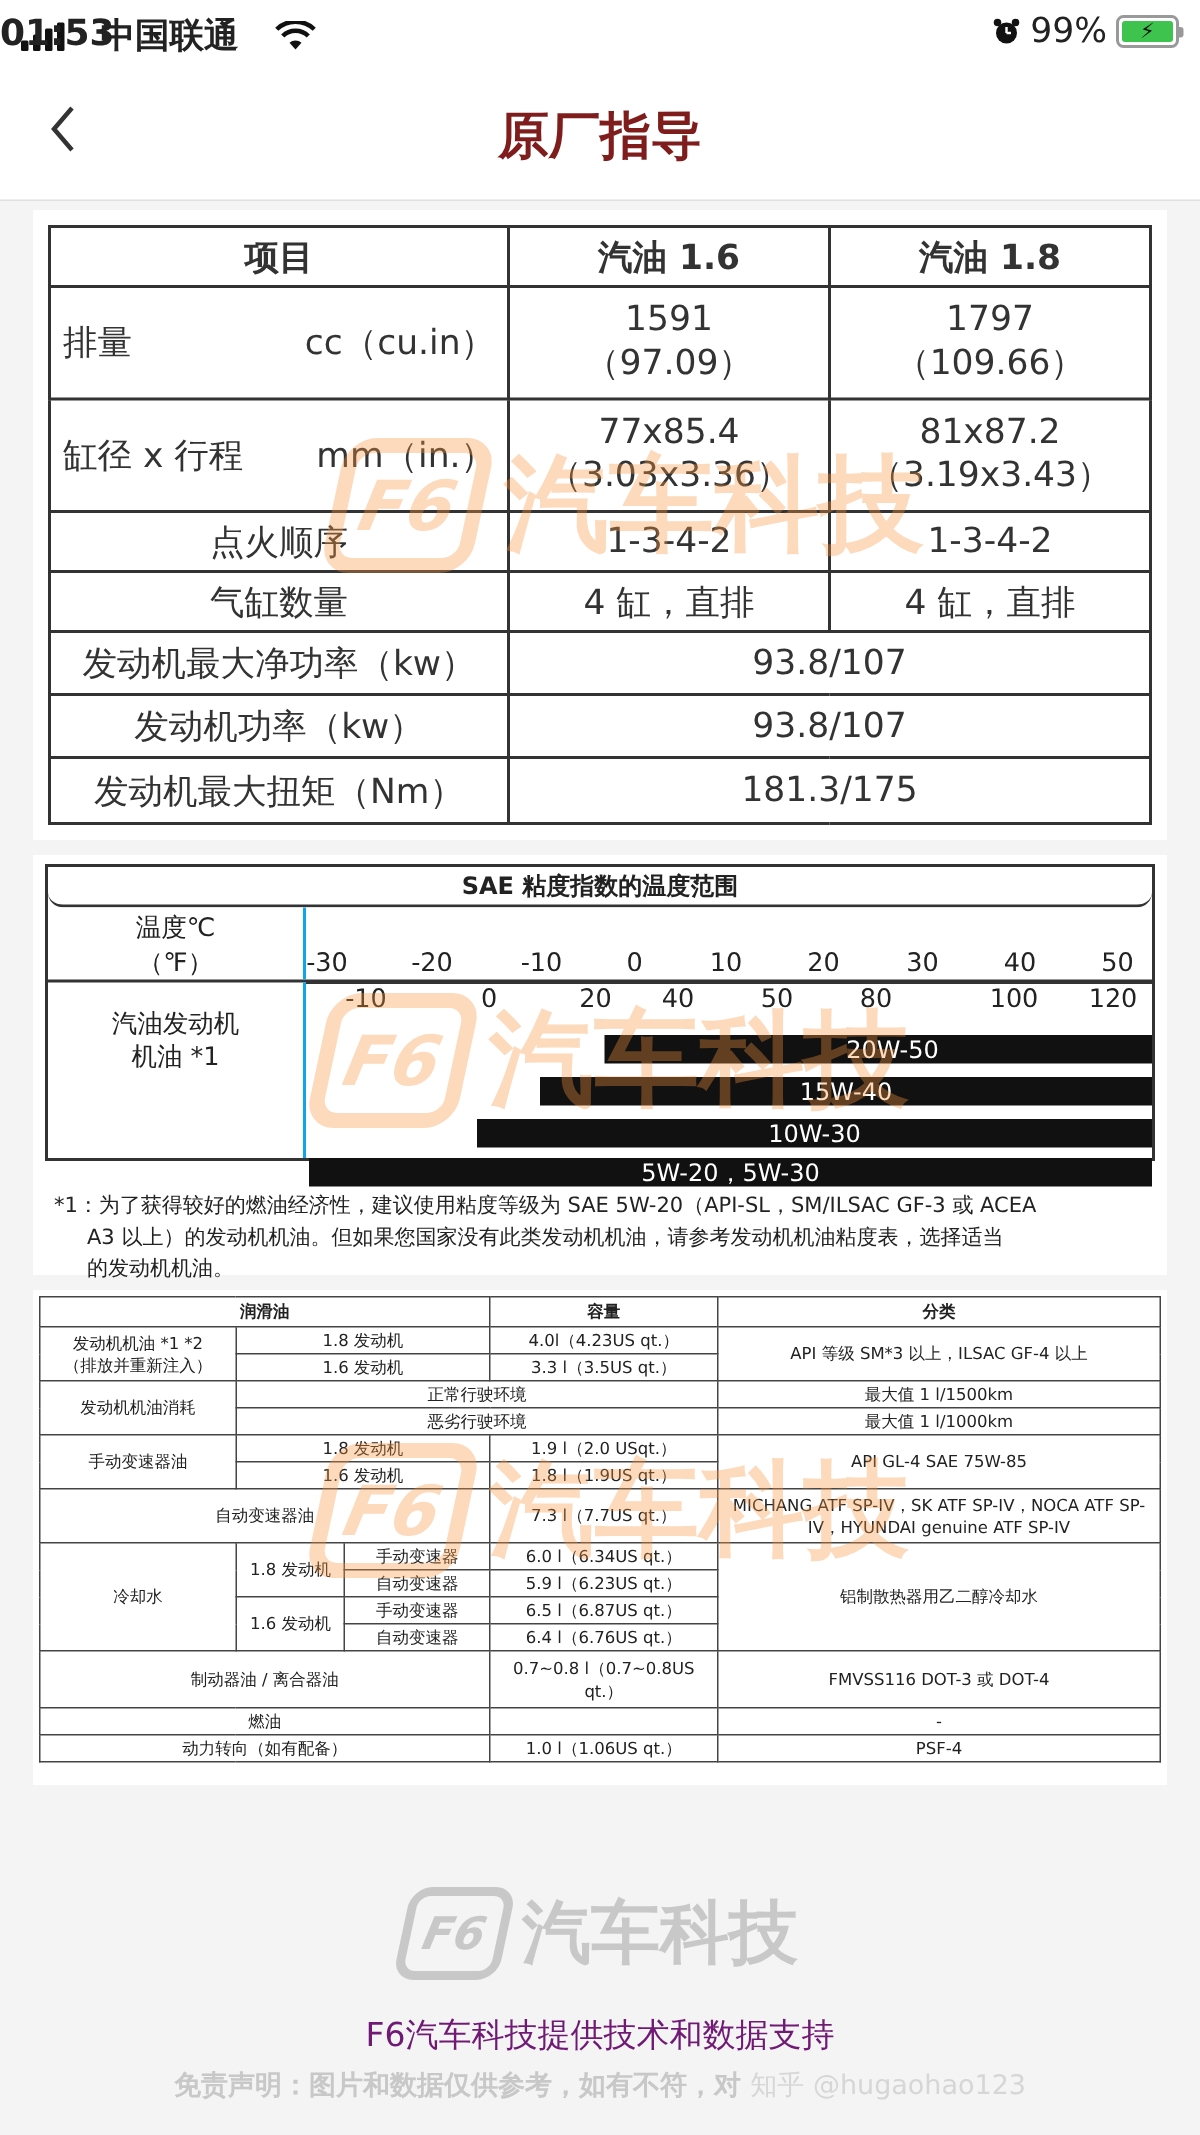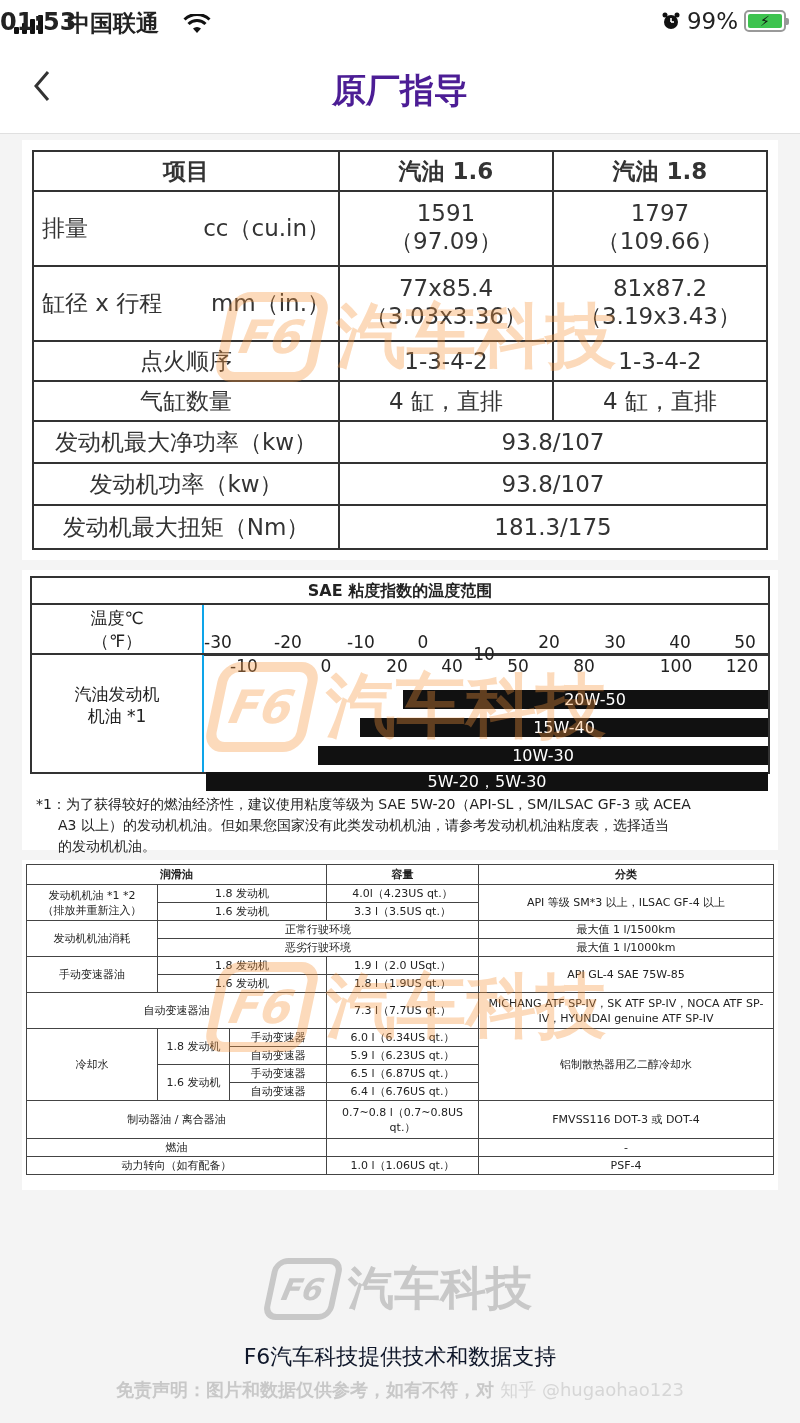--- a/index.html
+++ b/index.html
@@ -9,53 +9,53 @@
   .signal { display: flex; align-items: flex-end; gap: 3px; height: 20px; }
   .signal span { display: block; width: 5px; background: #111; border-radius: 1px; }
   .status-time { position: absolute; left: 0; width: 800px; top: 8px; font-size: 24px; font-weight: bold; }
   .status-right { position: absolute; right: 14px; top: 8px; display: flex; align-items: center; gap: 6px; font-size: 23px; }
   .battery { width: 42px; height: 22px; border: 2px solid #999; border-radius: 5px; padding: 2px; position: relative; }
   .battery .fill { width: 100%; height: 100%; background: #3ec34f; border-radius: 2px; display: flex; align-items: center; justify-content: center; color: #111; font-size: 14px; font-weight: bold; }
   .battery::after { content: ""; position: absolute; right: -5px; top: 6px; width: 3px; height: 7px; background: #999; border-radius: 0 2px 2px 0; }
 
   .nav-bar { position: absolute; left: 0; top: 46px; width: 800px; height: 88px; background: #fff; border-bottom: 1px solid #e0e0e0; }
   .back-btn { position: absolute; left: 30px; top: 22px; width: 40px; height: 40px; font-size: 34px; line-height: 40px; color: #333; }
-  .nav-title { position: absolute; left: 0; width: 800px; top: 22px; text-align: center; font-size: 34px; font-weight: bold; color: #4c1d95; }
+  .nav-title { position: absolute; left: 0; width: 800px; top: 22px; text-align: center; font-size: 34px; font-weight: bold; color: #7f1d1d; }
 
   .card { position: absolute; background: #fff; }
   table { border-collapse: collapse; width: 100%; }
   td, th { border: 2px solid #333; text-align: center; vertical-align: middle; }
 
   #spec-card { left: 22px; top: 140px; width: 756px; height: 420px; padding: 10px 10px; }
   #spec-table td, #spec-table th { font-size: 23px; color: #333; font-weight: normal; }
   #spec-table th { font-weight: bold; height: 40px; }
   .lbl-split { display: flex; justify-content: space-between; padding: 0 8px; }
 
   #sae-card { left: 22px; top: 570px; width: 756px; height: 280px; padding: 6px 8px; }
   .sae-box { border: 2px solid #333; width: 100%; }
-  .sae-title { text-align: center; font-size: 16px; font-weight: bold; border-bottom: 2px solid #333; height: 27px; line-height: 25px; }
+  .sae-title { text-align: center; font-size: 16px; font-weight: bold; border-bottom: 2px solid #333; height: 27px; line-height: 25px; border-radius: 10px; }
   .sae-row { display: flex; }
   .sae-label { width: 172px; border-right: 2px solid #0ea5e9; text-align: center; font-size: 17px; }
   .sae-axis { flex: 1; position: relative; margin-top: 25px; }
   .tick { position: absolute; font-size: 17px; transform: translateX(-50%); }
   .bar { position: absolute; height: 19px; background: #111; color: #fff; font-size: 16px; text-align: center; line-height: 19px; }
   .footnote { font-size: 14px; line-height: 21px; margin-top: 20px; color: #222; padding-left: 6px; }
   .footnote .indent { padding-left: 22px; }
 
   #fluid-card { left: 22px; top: 860px; width: 756px; height: 330px; padding: 4px; }
   #fluid-table td, #fluid-table th { font-size: 11px; border: 1px solid #444; color: #222; height: 18px; padding: 0 2px; }
   #fluid-table th { font-weight: bold; height: 20px; }
 
   .watermark { position: absolute; color: rgba(245,150,60,0.35); font-size: 70px; font-weight: bold; pointer-events: none; display: flex; align-items: center; gap: 14px; }
   .wm-logo { width: 100px; height: 90px; border: 10px solid rgba(245,150,60,0.35); border-radius: 20px; transform: skewX(-12deg); display: flex; align-items: center; justify-content: center; font-size: 46px; font-style: italic; }
 
   .footer { position: absolute; left: 0; top: 1240px; width: 800px; height: 183px; text-align: center; }
   .footer-logo { display: flex; justify-content: center; align-items: center; gap: 10px; margin-top: 18px; color: #c8c8c8; font-size: 46px; font-weight: bold; }
   .footer-logo .fl-mark { width: 70px; height: 62px; border: 6px solid #c8c8c8; border-radius: 14px; transform: skewX(-12deg); display: flex; align-items: center; justify-content: center; font-size: 30px; font-style: italic; }
-  .footer-line1 { margin-top: 22px; font-size: 22px; color: #0f172a; }
+  .footer-line1 { margin-top: 22px; font-size: 22px; color: #701a75; }
   .footer-line2 { margin-top: 6px; font-size: 18px; color: #c8c8c8; font-weight: bold; }
   .footer-handle { color: #d6d6d6; font-weight: normal; }
 </style>
 </head>
 <body>
 
 <div class="status-bar">
   <div class="status-left">
     <div class="signal">
       <span style="height:7px"></span>
@@ -172,37 +172,37 @@
       <div class="sae-label" style="padding-top:2px;">
         <div>温度℃</div>
         <div>（℉）</div>
       </div>
       <div class="sae-axis">
         <div style="position:absolute;left:0;right:0;top:24px;border-top:2px solid #333;"></div>
         <span class="tick" style="left:14px;top:2px">-30</span>
         <span class="tick" style="left:84px;top:2px">-20</span>
         <span class="tick" style="left:157px;top:2px">-10</span>
         <span class="tick" style="left:219px;top:2px">0</span>
-        <span class="tick" style="left:280px;top:14px">10</span>
+        <span class="tick" style="left:280px;top:2px">10</span>
         <span class="tick" style="left:345px;top:2px">20</span>
         <span class="tick" style="left:411px;top:2px">30</span>
         <span class="tick" style="left:476px;top:2px">40</span>
         <span class="tick" style="left:541px;top:2px">50</span>
         <span class="tick" style="left:40px;top:26px">-10</span>
         <span class="tick" style="left:122px;top:26px">0</span>
         <span class="tick" style="left:193px;top:26px">20</span>
         <span class="tick" style="left:248px;top:26px">40</span>
         <span class="tick" style="left:314px;top:26px">50</span>
         <span class="tick" style="left:380px;top:26px">80</span>
         <span class="tick" style="left:472px;top:26px">100</span>
         <span class="tick" style="left:538px;top:26px">120</span>
       </div>
     </div>
     <div class="sae-row" style="height:117px;">
-      <div class="sae-label" style="padding-top:28px; line-height:22px;">
+      <div class="sae-label" style="padding-top:17px; line-height:22px;">
         <div>汽油发动机</div>
         <div>机油 *1</div>
       </div>
       <div class="sae-axis">
         <div class="bar" style="left:199px;right:0;top:10px;padding-left:19px;">20W-50</div>
         <div class="bar" style="left:156px;right:0;top:38px;">15W-40</div>
         <div class="bar" style="left:114px;right:0;top:66px;">10W-30</div>
         <div class="bar" style="left:2px;right:0;top:92px;">5W-20，5W-30</div>
       </div>
     </div>

